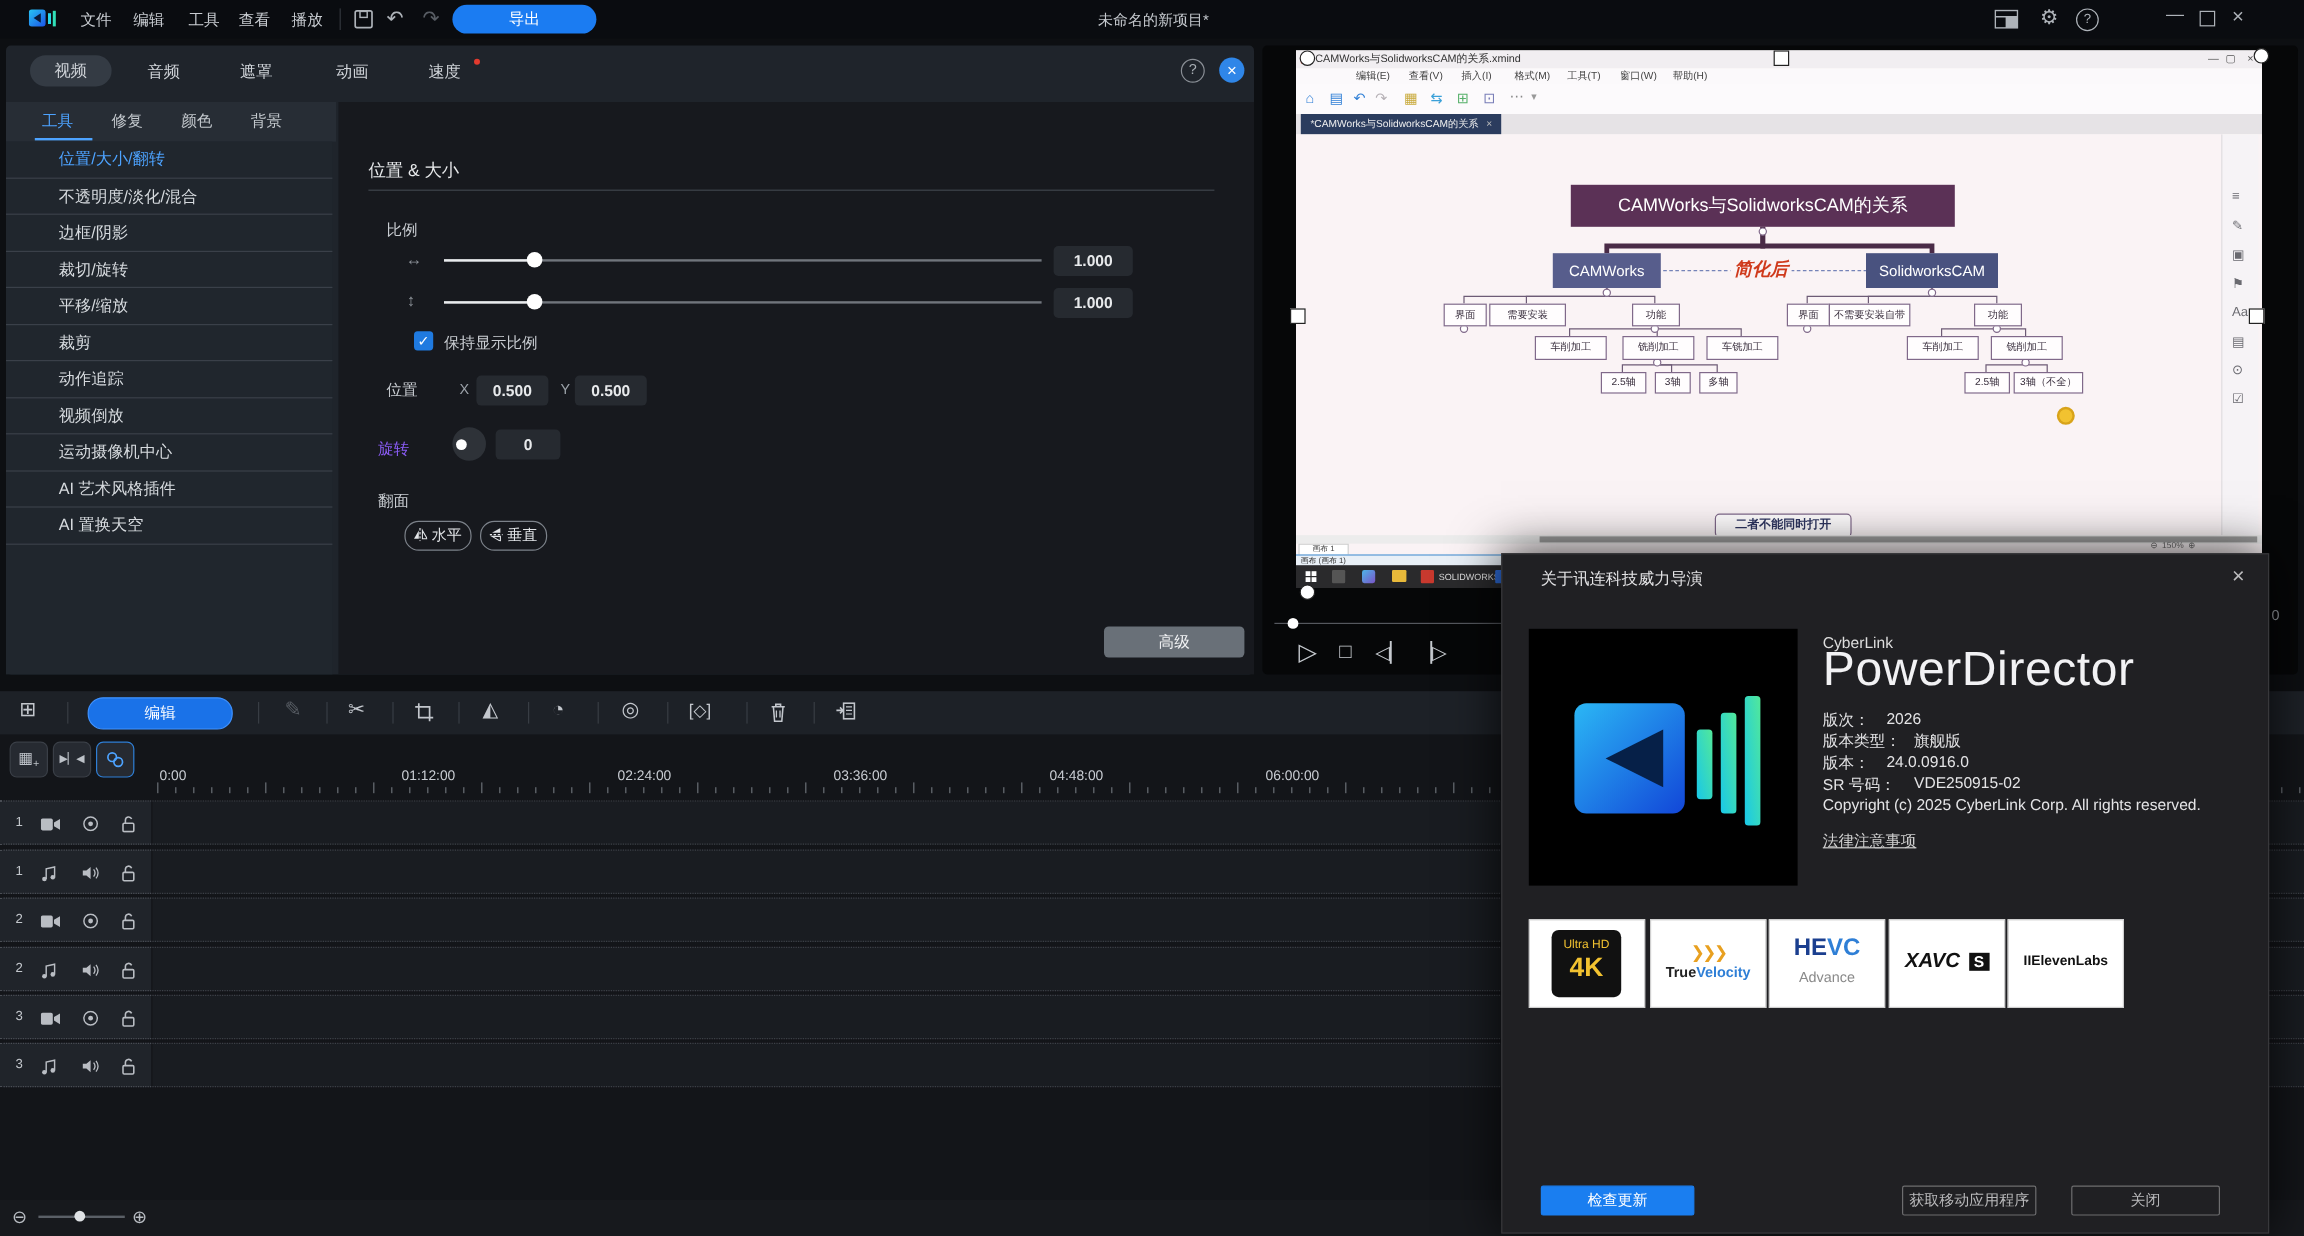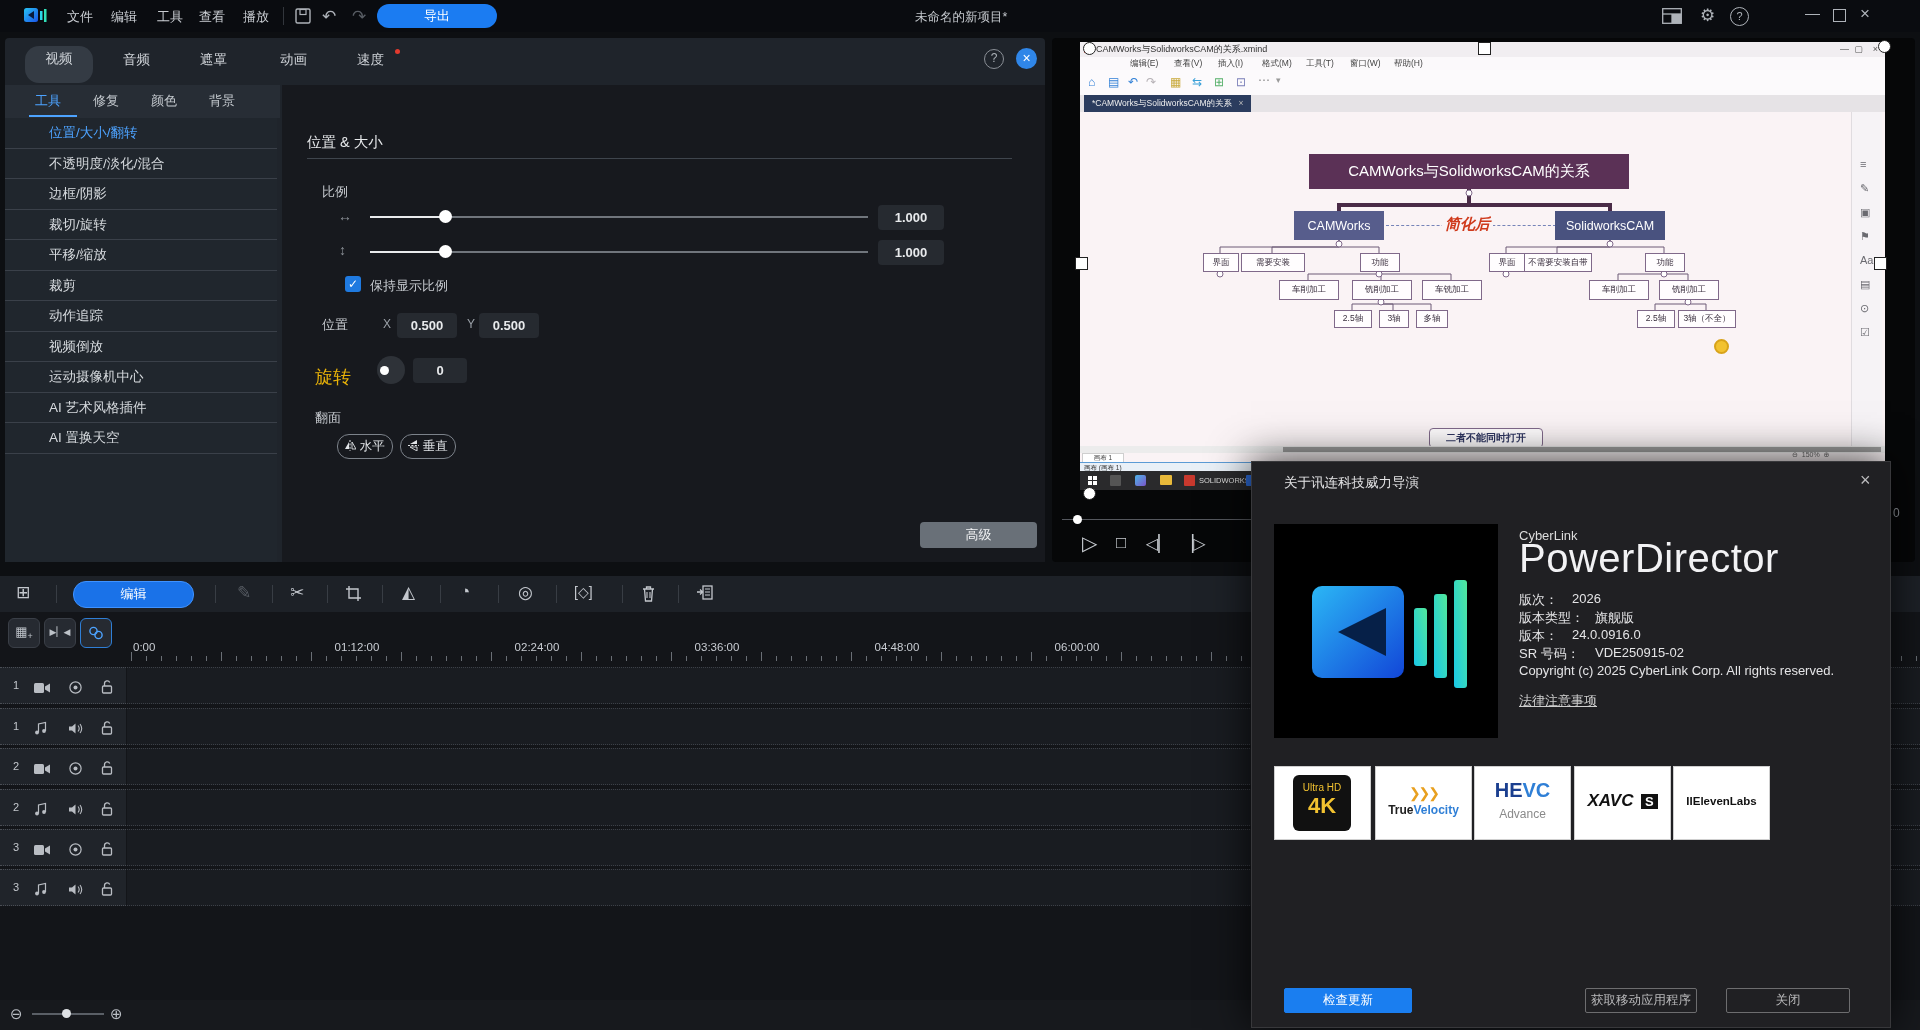--- a/index.html
+++ b/index.html
@@ -112,21 +112,21 @@
       <rect x="10" y="6" width="9.3" height="9.3" fill="#aeb3b9"></rect>
     </svg>
     <span class="tb-ico" style="left:1700px;top:5px;font-size:17px">⚙</span>
     <div class="abs" style="left:1730px;top:7px;width:17px;height:17px;border:1.4px solid #aeb3b9;border-radius:50%;color:#aeb3b9;font-size:11px;text-align:center;line-height:16px">?</div>
     <span class="tb-ico" style="left:1805px;top:4px">—</span>
     <div class="abs" style="left:1833px;top:9px;width:11px;height:11px;border:1.4px solid #aeb3b9"></div>
     <span class="tb-ico" style="left:1860px;top:4px;font-size:17px">×</span>
   </div>
 
   <div id="left-panel">
-    <span class="tab pill" style="left:20px;top:8px;width:68px;height:37px;line-height:26px">视频</span>
+    <span class="tab pill" style="left:20px;top:8px;width:68px;height:26px;line-height:26px">视频</span>
     <span class="tab" style="left:118px;top:13px">音频</span>
     <span class="tab" style="left:195px;top:13px">遮罩</span>
     <span class="tab" style="left:275px;top:13px">动画</span>
     <span class="tab" style="left:352px;top:13px">速度</span>
     <div class="abs" style="left:390px;top:11px;width:5px;height:5px;border-radius:50%;background:#e23a2e"></div>
     <div class="abs" style="left:979px;top:11px;width:18px;height:18px;border:1.4px solid #8a8f96;border-radius:50%;color:#aab0b6;font-size:12px;text-align:center;line-height:17px">?</div>
     <div class="abs" style="left:1011px;top:10px;width:21px;height:21px;background:#2f86e8;border-radius:50%;color:#fff;font-size:14px;text-align:center;line-height:20px">×</div>
 
     <div id="subtab-bar">
       <span class="subtab act" style="left:30px">工具</span>
@@ -170,21 +170,21 @@
 
       <div class="abs" style="left:63px;top:191px;width:16px;height:16px;background:#1f7ae0;border-radius:3px;color:#fff;font-size:12px;text-align:center;line-height:16px">✓</div>
       <span class="txt" style="left:88px;top:192px;font-size:13px;color:#c9cdd2">保持显示比例</span>
 
       <span class="txt" style="left:40px;top:231px;font-size:13px;color:#c9cdd2">位置</span>
       <span class="txt" style="left:101px;top:232px;font-size:12px;color:#9ba1a8">X</span>
       <div class="vbox" style="left:115px;top:228px;width:60px">0.500</div>
       <span class="txt" style="left:185px;top:232px;font-size:12px;color:#9ba1a8">Y</span>
       <div class="vbox" style="left:197px;top:228px;width:60px">0.500</div>
 
-      <span class="txt" style="left:33px;top:280px;font-size:18px;color:#eab308">旋转</span>
+      <span class="txt" style="left:33px;top:280px;font-size:13px;color:#8b5cf6">旋转</span>
       <div class="abs" style="left:95px;top:271px;width:28px;height:28px;border-radius:50%;background:#2e3238">
         <div class="abs" style="left:3px;top:10px;width:9px;height:9px;border-radius:50%;background:#fff"></div>
       </div>
       <div class="vbox" style="left:131px;top:273px;width:54px">0</div>
 
       <span class="txt" style="left:33px;top:324px;font-size:13px;color:#c9cdd2">翻面</span>
       <div class="flip-btn" style="left:55px;top:349px">
         <svg width="11" height="11" viewBox="0 0 11 11" style="vertical-align:-1px">
             <path d="M5,0 V11" stroke="#e2e5e8" stroke-width="1" stroke-dasharray="2 1.4"></path>
             <path d="M4,2 L0,9 H4 Z" fill="#e2e5e8"></path>

